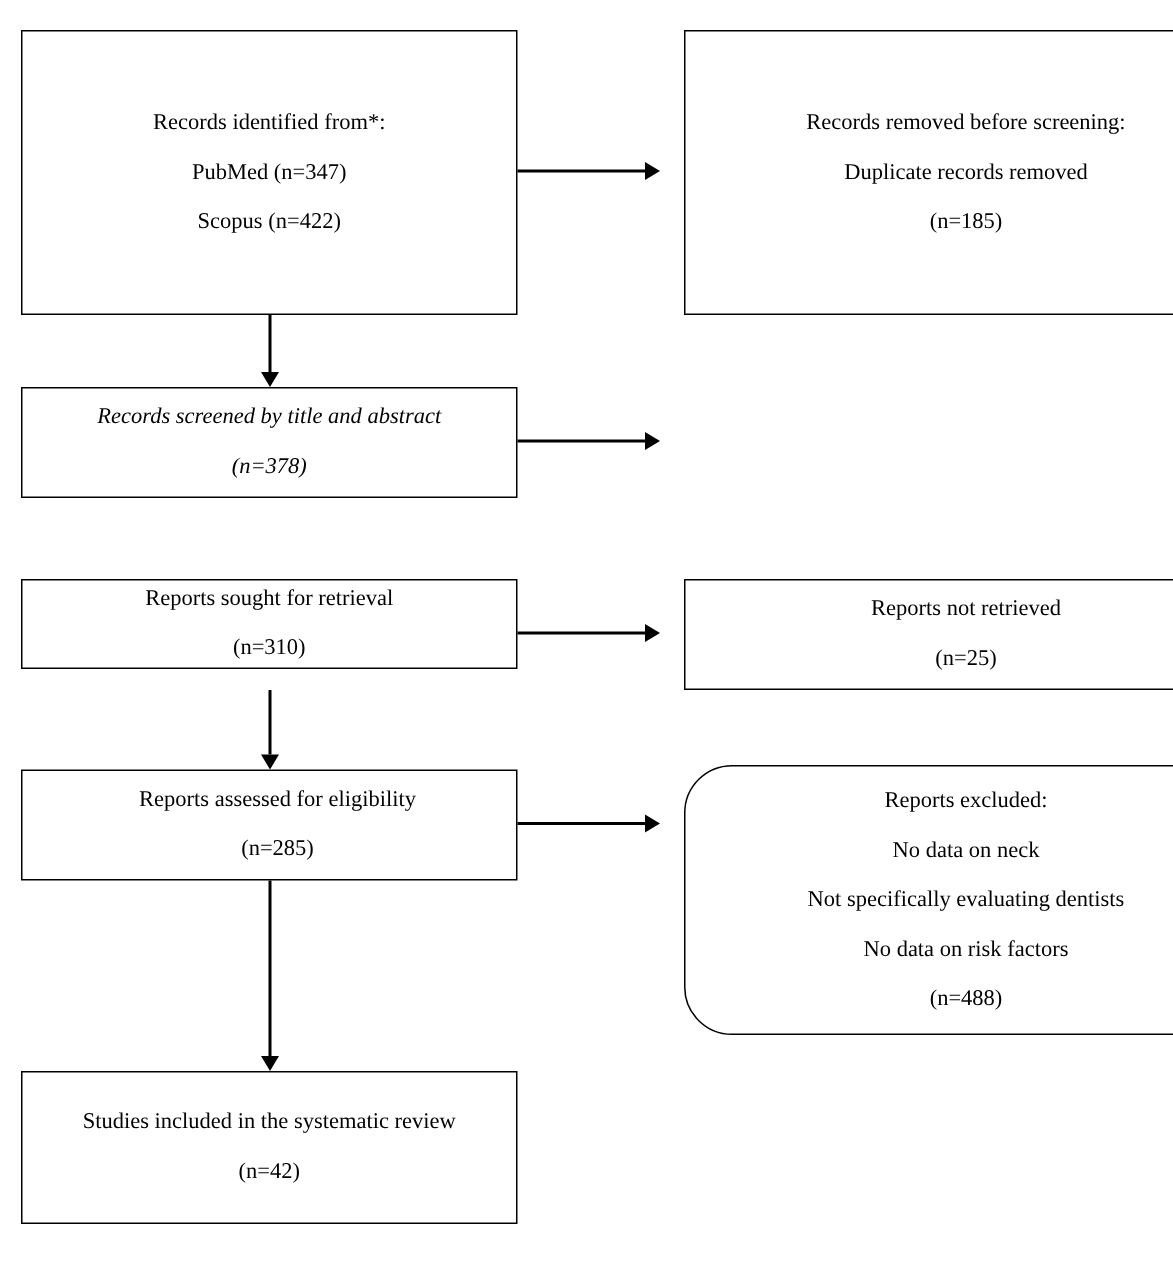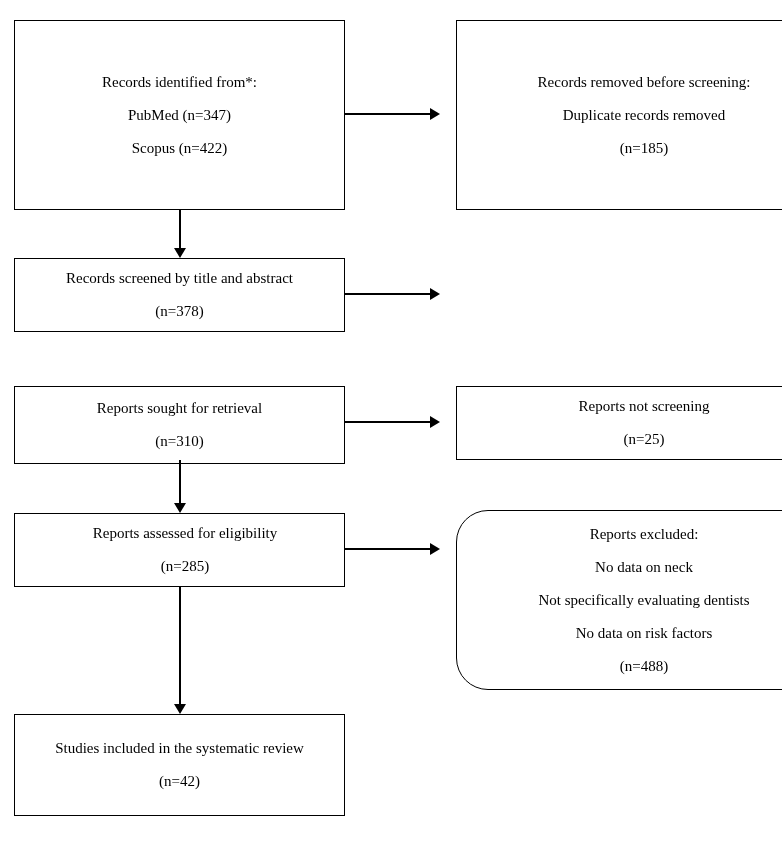--- a/index.html
+++ b/index.html
@@ -79,36 +79,36 @@
     <div>Duplicate records removed</div>
     <div>(n=185)</div>
   </div>
 
   <div class="hline" style="left:345px; top:113px; width:85px;"></div>
   <div class="head-right" style="left:430px; top:108px;"></div>
 
   <div class="vline" style="left:179px; top:210px; height:38px;"></div>
   <div class="head-down" style="left:174px; top:248px;"></div>
 
-  <div class="box col-left" style="top:258px; height:74px;">
+  <div class="box col-left" style="top:258px; height:74px;font-style:italic;">
     <div>Records screened by title and abstract</div>
     <div>(n=378)</div>
   </div>
 
 
   <div class="hline" style="left:345px; top:293px; width:85px;"></div>
   <div class="head-right" style="left:430px; top:288px;"></div>
 
-  <div class="box col-left" style="top:386px; height:78px;">
+  <div class="box col-left" style="top:386px; height:60px;">
     <div>Reports sought for retrieval</div>
     <div>(n=310)</div>
   </div>
 
   <div class="box col-right" style="top:386px; height:74px;">
-    <div>Reports not screening</div>
+    <div>Reports not retrieved</div>
     <div>(n=25)</div>
   </div>
 
   <div class="hline" style="left:345px; top:421px; width:85px;"></div>
   <div class="head-right" style="left:430px; top:416px;"></div>
 
   <div class="vline" style="left:179px; top:460px; height:43px;"></div>
   <div class="head-down" style="left:174px; top:503px;"></div>
 
   <div class="box col-left" style="top:513px; height:74px;padding-left:21px;">

